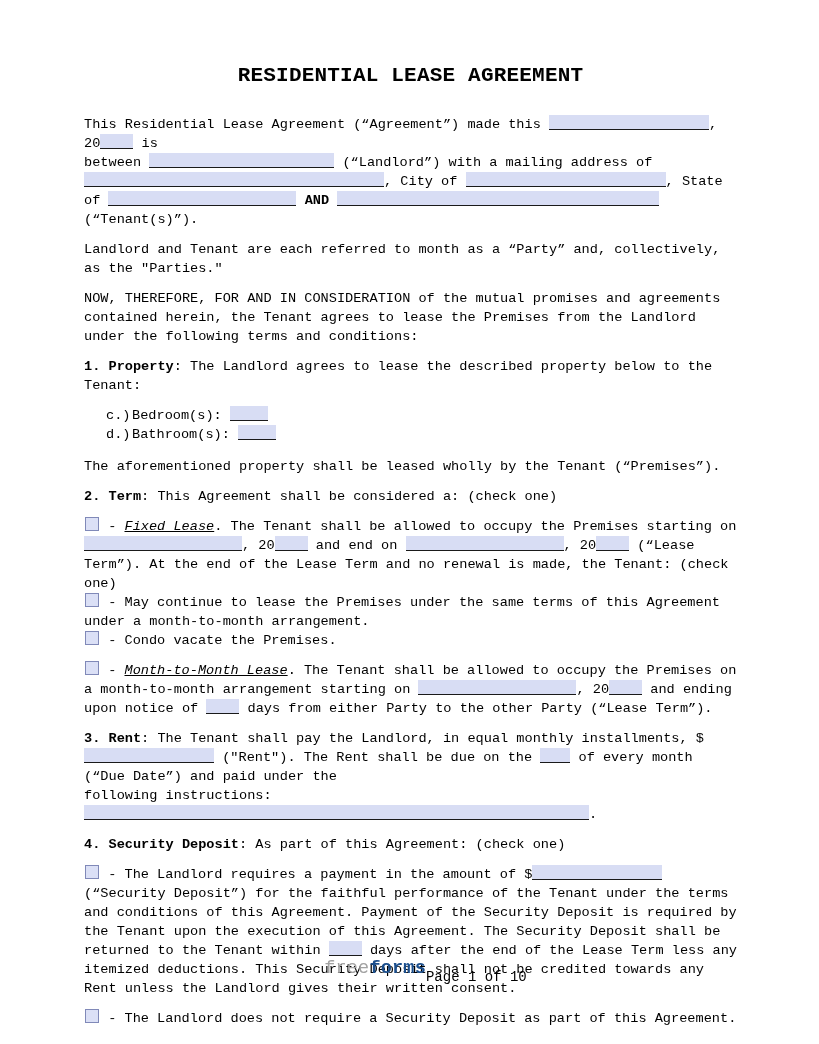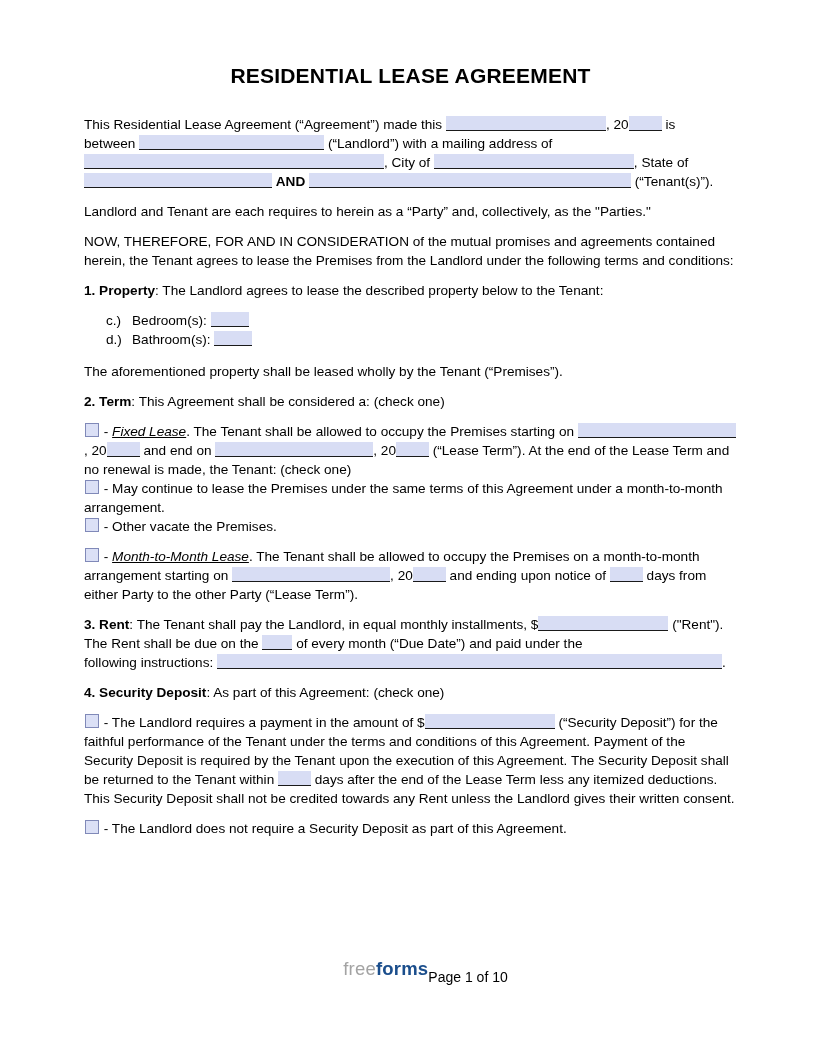--- a/index.html
+++ b/index.html
@@ -1,20 +1,20 @@
 <!DOCTYPE html>
 <html style="--field-fill: #d8ddf4; --field-underline: #1a1a1a; --checkbox-tint-fill: #dbe0f6; --checkbox-plain-fill: #ffffff; --checkbox-border: #8089b8; --brand-free-color: #a3a3a3; --brand-forms-color: #1b4e8c;"><head>
 <meta charset="utf-8">
 <style>
   html,body { margin:0; padding:0; background:#ffffff; }
   .page {
     position:relative;
     width:819px; height:1044px;
     background:#ffffff;
-    font-family:Liberation Sans, sans-serif;
+    font-family:Liberation Mono, monospace;
     font-size:13.6px;
     line-height:19px;
     color:#000;
     overflow:hidden;
   }
   .content { position:absolute; left:84px; top:64px; width:653px; }
   .doc-title {
     text-align:center;
     font-size:21px;
     font-weight:bold;
@@ -64,30 +64,30 @@
   .pagenum { font-size:14px; padding-top:10px; }
 </style>
 </head>
 <body>
 
 <div class="page">
   <div class="content">
     <div class="doc-title">RESIDENTIAL LEASE AGREEMENT</div>
     <div id="doc-body">
         <div class="block"><span>This Residential Lease Agreement (“Agreement”) made this </span><span class="field" style="width: 160px;"></span><span>, 20</span><span class="field" style="width: 33px;"></span><span> is</span><br><span>between </span><span class="field" style="width: 185px;"></span><span> (“Landlord”) with a mailing address of </span><span class="field" style="width: 300px;"></span><span>, City of </span><span class="field" style="width: 200px;"></span><span>, State of </span><span class="field" style="width: 188px;"></span><span> </span><span class="b">AND</span><span> </span><span class="field" style="width: 322px;"></span><span> (“Tenant(s)”).</span></div>
-        <div class="block"><span>Landlord and Tenant are each requires to herein as a “Party” and, collectively, as the "Parties."</span></div>
+        <div class="block"><span>Landlord and Tenant are each referred to month as a “Party” and, collectively, as the "Parties."</span></div>
         <div class="block"><span>NOW, THEREFORE, FOR AND IN CONSIDERATION of the mutual promises and agreements contained herein, the Tenant agrees to lease the Premises from the Landlord under the following terms and conditions:</span></div>
         <div class="block"><span class="b">1. Property</span><span>: The Landlord agrees to lease the described property below to the Tenant:</span></div>
         <div class="block item"><span class="item-label">c.)</span><span>Bedroom(s): </span><span class="field" style="width: 38px;"></span></div>
         <div class="block item last"><span class="item-label">d.)</span><span>Bathroom(s): </span><span class="field" style="width: 38px;"></span></div>
         <div class="block"><span>The aforementioned property shall be leased wholly by the Tenant (“Premises”).</span></div>
         <div class="block"><span class="b">2. Term</span><span>: This Agreement shall be considered a: (check one)</span></div>
         <div class="block tight"><span class="checkbox tint"></span><span> - </span><span class="iu">Fixed Lease</span><span>. The Tenant shall be allowed to occupy the Premises starting on </span><span class="field" style="width: 158px;"></span><span>, 20</span><span class="field" style="width: 33px;"></span><span> and end on </span><span class="field" style="width: 158px;"></span><span>, 20</span><span class="field" style="width: 33px;"></span><span> (“Lease Term”). At the end of the Lease Term and no renewal is made, the Tenant: (check one)</span></div>
         <div class="block sub"><span class="checkbox tint"></span><span> - May continue to lease the Premises under the same terms of this Agreement under a month-to-month arrangement.</span></div>
-        <div class="block sub last"><span class="checkbox tint"></span><span> - Other vacate the Premises.</span></div>
+        <div class="block sub last"><span class="checkbox tint"></span><span> - Condo vacate the Premises.</span></div>
         <div class="block"><span class="checkbox tint"></span><span> - </span><span class="iu">Month-to-Month Lease</span><span>. The Tenant shall be allowed to occupy the Premises on a month-to-month arrangement starting on </span><span class="field" style="width: 158px;"></span><span>, 20</span><span class="field" style="width: 33px;"></span><span> and ending upon notice of </span><span class="field" style="width: 33px;"></span><span> days from either Party to the other Party (“Lease Term”).</span></div>
         <div class="block"><span class="b">3. Rent</span><span>: The Tenant shall pay the Landlord, in equal monthly installments, $</span><span class="field" style="width: 130px;"></span><span> ("Rent"). The Rent shall be due on the </span><span class="field" style="width: 30px;"></span><span> of every month (“Due Date”) and paid under the </span><br><span>following instructions: </span><span class="field" style="width: 505px;"></span><span>.</span></div>
         <div class="block"><span class="b">4. Security Deposit</span><span>: As part of this Agreement: (check one)</span></div>
         <div class="block"><span class="checkbox tint"></span><span> - The Landlord requires a payment in the amount of $</span><span class="field" style="width: 130px;"></span><span> (“Security Deposit”) for the faithful performance of the Tenant under the terms and conditions of this Agreement. Payment of the Security Deposit is required by the Tenant upon the execution of this Agreement. The Security Deposit shall be returned to the Tenant within </span><span class="field" style="width: 33px;"></span><span> days after the end of the Lease Term less any itemized deductions. This Security Deposit shall not be credited towards any Rent unless the Landlord gives their written consent.</span></div>
         <div class="block"><span class="checkbox tint"></span><span> - The Landlord does not require a Security Deposit as part of this Agreement.</span></div>
       </div>
   </div>
   <div class="footer">
     <div class="brand"><span class="brand-free">free</span><span class="brand-forms">forms</span></div>
     <div class="pagenum">Page 1 of 10</div>

